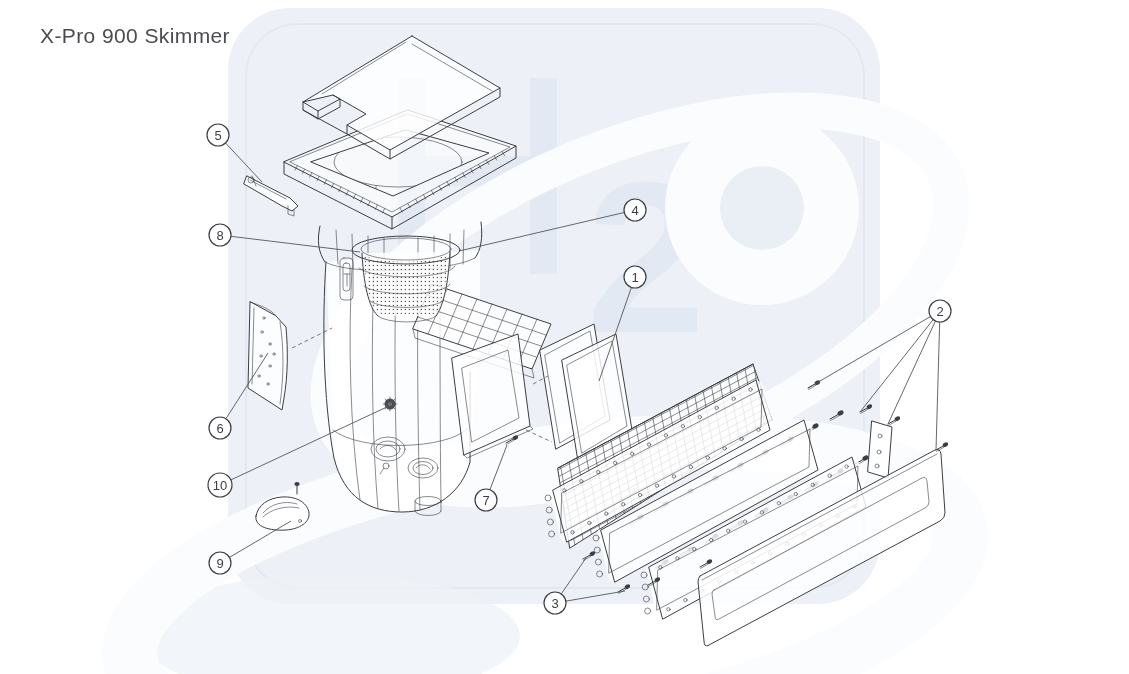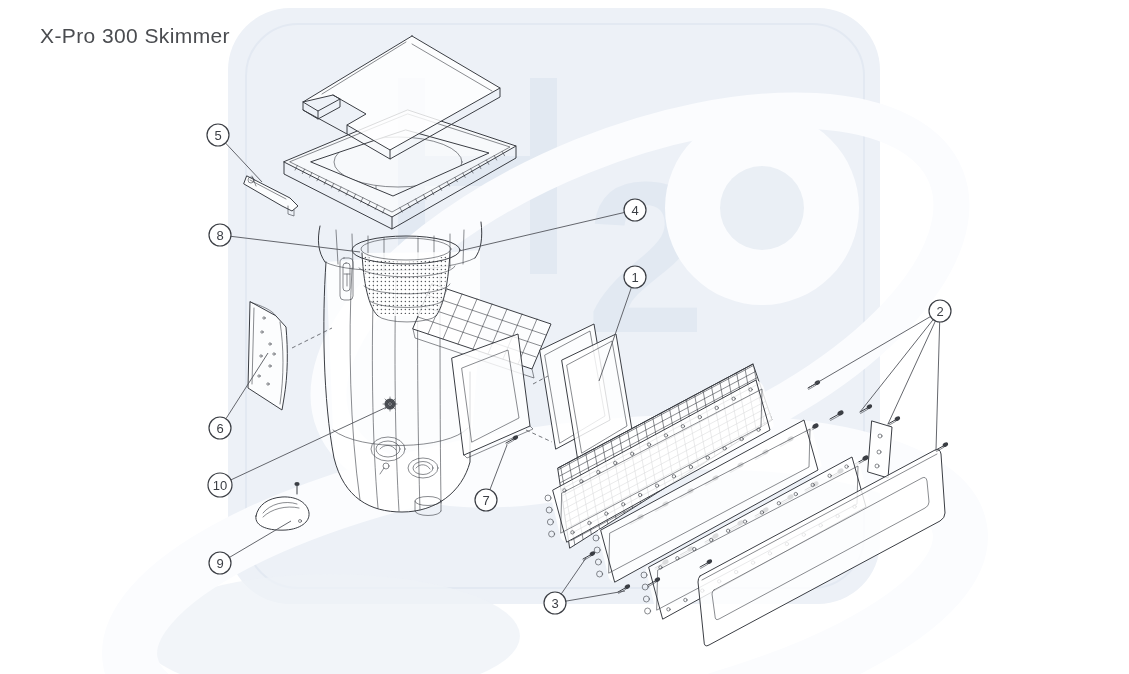--- a/index.html
+++ b/index.html
@@ -521,14 +521,14 @@
         <circle cx="220" cy="563" r="11" class="callout-circle"></circle>
         <text x="220" y="567.5" class="callout-num">9</text>
       </g>
       <g>
         <line x1="230.87090872530874" y1="479.9183326076959" x2="389" y2="406" class="leader"></line>
         <circle cx="220" cy="485" r="12" class="callout-circle"></circle>
         <text x="220" y="489.5" class="callout-num">10</text>
       </g>
     </svg>
 
-  <div class="page-title">X-Pro 300 Skimmer</div>
+  <div class="page-title">X-Pro 900 Skimmer</div>
 </div>
 
 </body></html>

